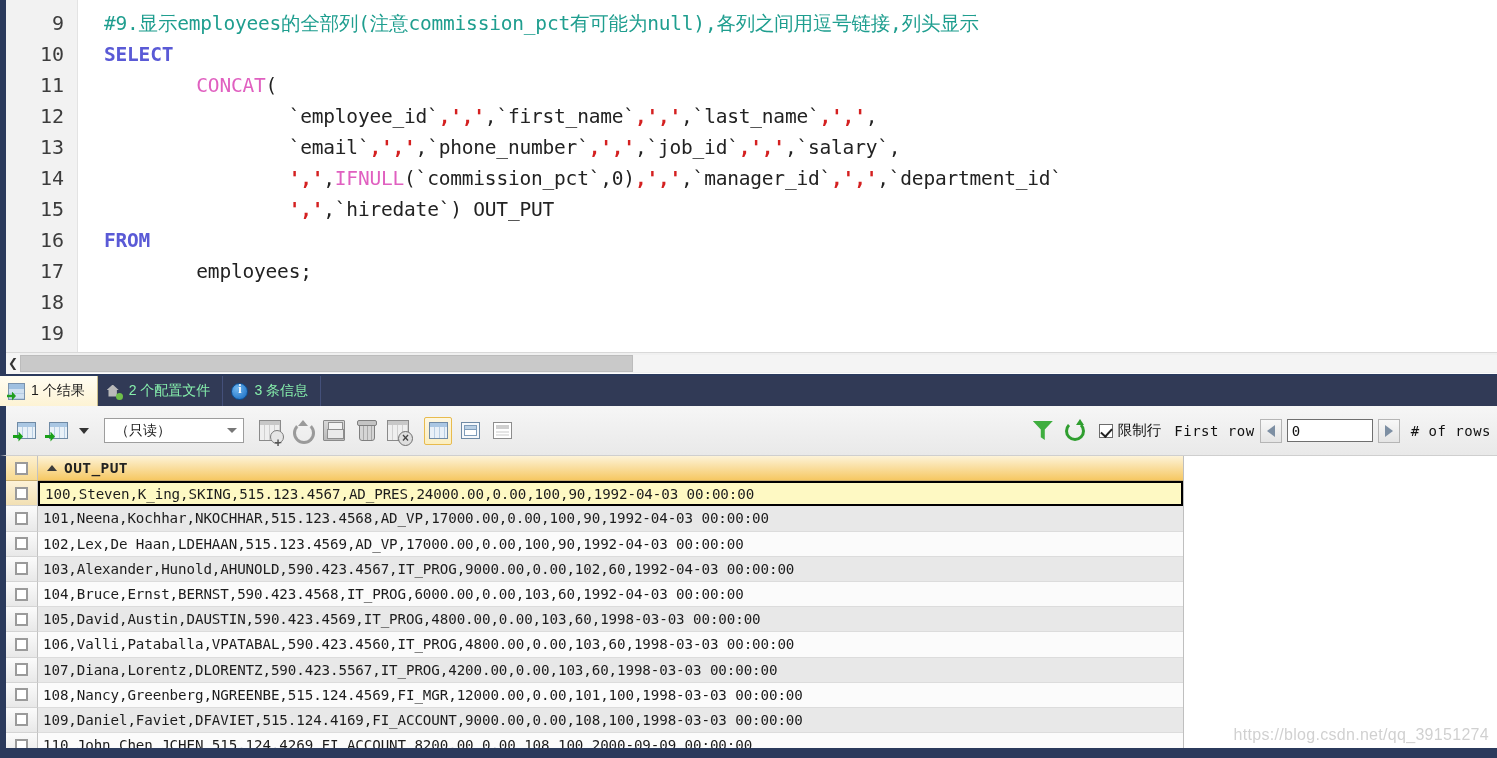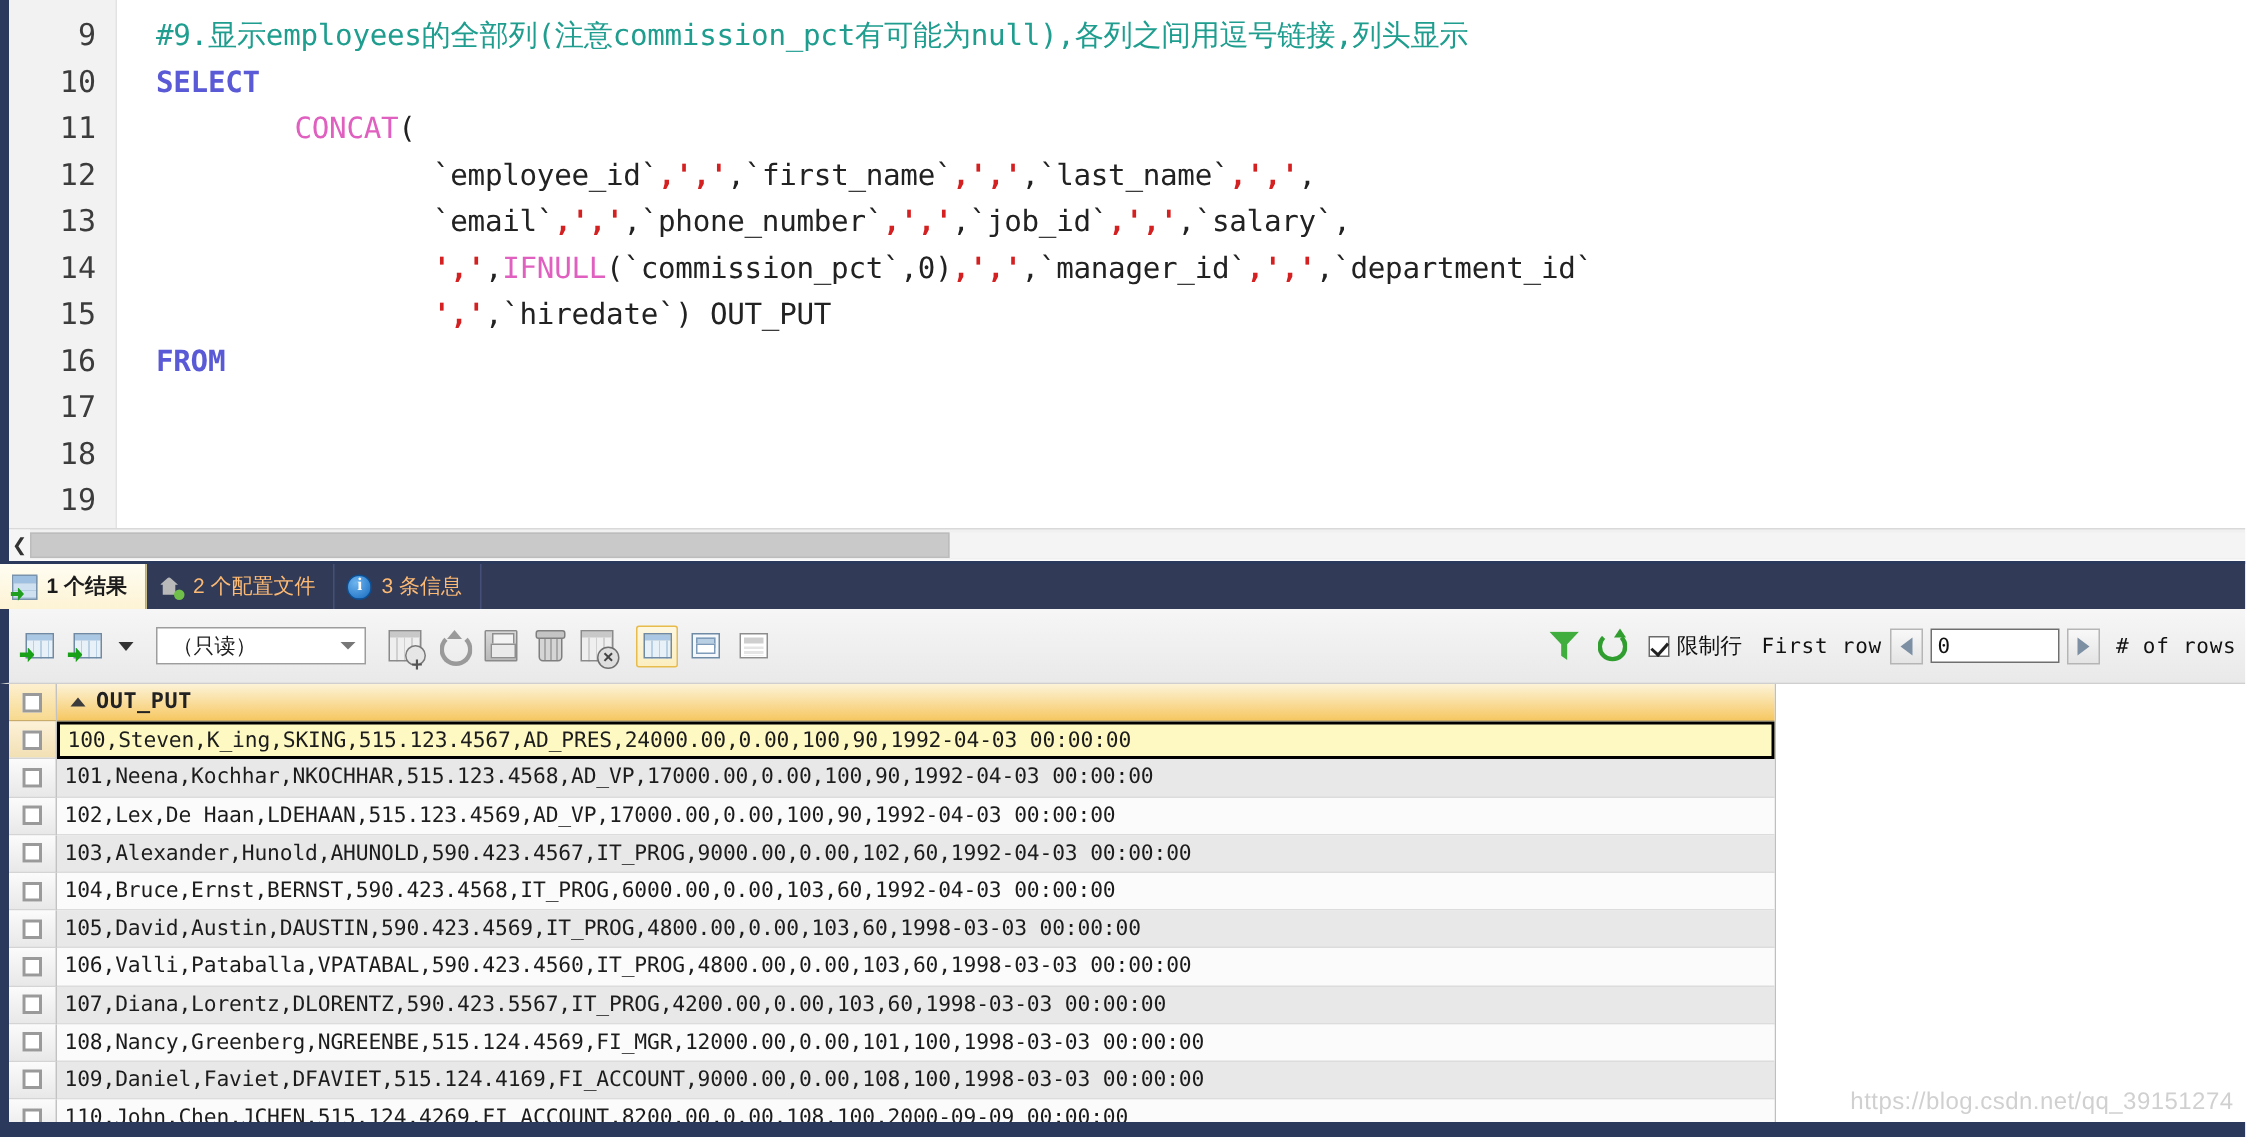--- a/index.html
+++ b/index.html
@@ -138,28 +138,28 @@
     border-top: 2px solid #2b3a5c;
     display: flex;
     align-items: flex-end;
   }
   .tab {
     height: 30px;
     display: flex; align-items: center;
     gap: 6px;
     padding: 0 12px 0 8px;
     font-size: 14px;
-    color: #fdba74;
+    color: #86efac;
     border-right: 1px solid #44507a;
     cursor: default;
   }
   .tab.active {
     background: linear-gradient(#fffdf2, #fdf3d4);
     color: #1b1b1b;
-    font-weight: bold;
+    font-weight: normal;
     border-right: 1px solid #c9bd8c;
   }
   .tab-icon {
     width: 17px; height: 17px;
     position: relative; flex: none;
   }
   .ic-results {
     background:
       linear-gradient(#9fc0e0,#9fc0e0) 0 0/17px 5px no-repeat,
       repeating-linear-gradient(#cfe0f0 0 4px, #b7cde4 4px 5px) 0 5px/17px 12px no-repeat;
@@ -594,20 +594,21 @@
         <div class="partial-top"></div>
         <div id="code-lines">
             <div class="code-line"><span class="c-comment">#9.显示employees的全部列(注意commission_pct有可能为null),各列之间用逗号链接,列头显示</span></div>
             <div class="code-line"><span class="c-keyword">SELECT</span></div>
             <div class="code-line"><span class="c-plain">        </span><span class="c-func">CONCAT</span><span class="c-plain">(</span></div>
             <div class="code-line"><span class="c-plain">                `employee_id`</span><span class="c-quote">,','</span><span class="c-plain">,`first_name`</span><span class="c-quote">,','</span><span class="c-plain">,`last_name`</span><span class="c-quote">,','</span><span class="c-plain">,</span></div>
             <div class="code-line"><span class="c-plain">                `email`</span><span class="c-quote">,','</span><span class="c-plain">,`phone_number`</span><span class="c-quote">,','</span><span class="c-plain">,`job_id`</span><span class="c-quote">,','</span><span class="c-plain">,`salary`,</span></div>
             <div class="code-line"><span class="c-quote">                ','</span><span class="c-plain">,</span><span class="c-func">IFNULL</span><span class="c-plain">(`commission_pct`,0)</span><span class="c-quote">,','</span><span class="c-plain">,`manager_id`</span><span class="c-quote">,','</span><span class="c-plain">,`department_id`</span></div>
             <div class="code-line"><span class="c-quote">                ','</span><span class="c-plain">,`hiredate`) OUT_PUT</span></div>
             <div class="code-line"><span class="c-keyword">FROM</span></div>
+            <div class="code-line"><span class="c-plain">        employees;</span></div>
             <div class="code-line">&nbsp;</div>
             <div class="code-line">&nbsp;</div>
           </div>
       </div>
     </div>
   </div>
 
   <div class="h-scroll">
     <div class="h-scroll-left">❮</div>
     <div class="h-scroll-track">

